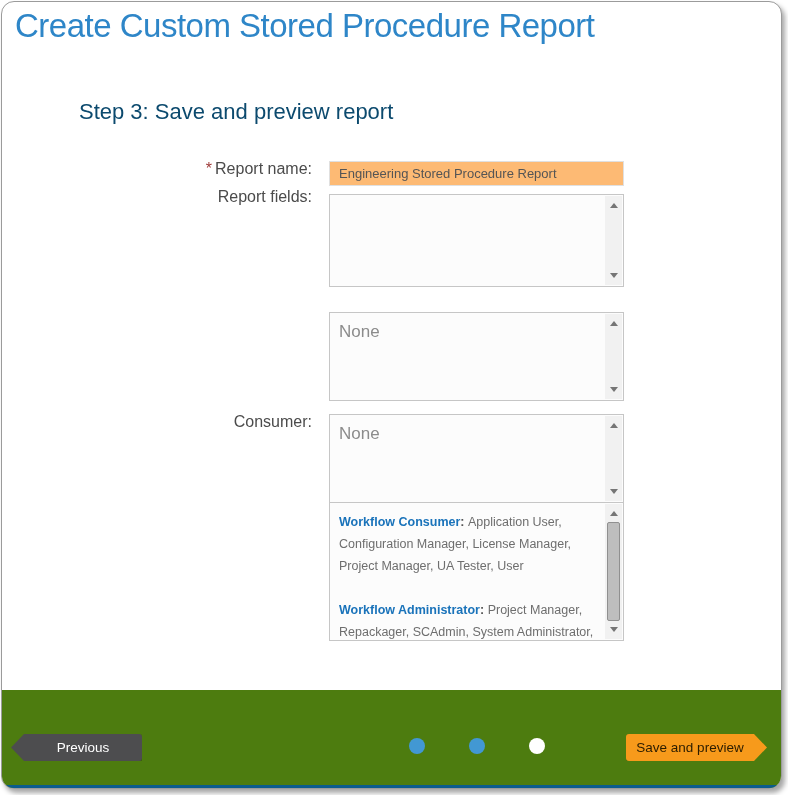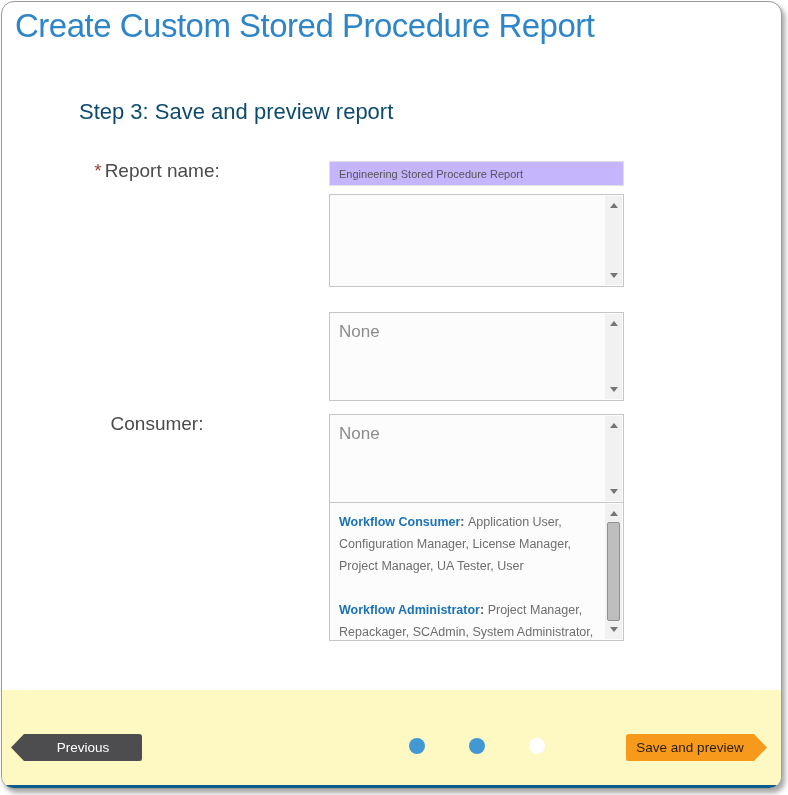--- a/index.html
+++ b/index.html
@@ -12,34 +12,34 @@
   }
   .title {
     position:absolute; left:13px; top:5px; font-size:33px; font-weight:300;
     color:#2e86c8; letter-spacing:-0.5px; white-space:nowrap;
   }
   .step-heading {
     position:absolute; left:77px; top:97px; font-size:22px; font-weight:300;
     color:#0c4a6e; white-space:nowrap;
   }
   .label {
-    position:absolute; left:0; width:310px; text-align:center;
-    font-size:19px; color:#4b4b4b;
+    position:absolute; left:0; width:310px; text-align:right;
+    font-size:16px; color:#4b4b4b;
   }
   .req { color:#9e3a38; margin-right:3px; }
   .lbl-report-name { top:158px; }
   .lbl-report-fields { top:186px; }
   .lbl-template-data { top:309px; }
   .lbl-filters { top:411px; }
   .lbl-roles { top:513px; }
 
   .text-input {
     position:absolute; left:327px; top:159px; width:295px; height:25px;
-    background:#c4b5fd; border:1px solid #e0e0e0; font-family:inherit;
-    font-size:11px; color:#555; padding:0 20px 0 9px; outline:none;
+    background:#fdba74; border:1px solid #e0e0e0; font-family:inherit;
+    font-size:13px; color:#555; padding:0 20px 0 9px; outline:none;
   }
   .listbox {
     position:absolute; left:327px; width:295px;
     background:#fcfcfc; border:1px solid #c6c6c6; overflow:hidden;
   }
   .box-report-fields { top:192px; height:93px; }
   .box-template-data { top:310px; height:89px; }
   .box-filters { top:412px; height:89px; }
   .box-roles { top:500px; height:139px; }
   .listbox .content {
@@ -59,21 +59,21 @@
     width:0; height:0; border-left:4px solid transparent; border-right:4px solid transparent; }
   .sb-arrow.up { top:7px; border-bottom:5px solid #757575; }
   .sb-arrow.down { bottom:7px; border-top:5px solid #757575; }
   .sb-thumb {
     position:absolute; left:2px; right:2px; top:18px; height:99px;
     background:#bebebe; border:1px solid #909090; border-radius:2px;
   }
 
   .footer {
     position:absolute; left:0; right:0; top:688px; bottom:0;
-    background:#fef9c3; border-bottom:3px solid #0b5c8d;
+    background:#4d7c0f; border-bottom:3px solid #0b5c8d;
   }
   .btn {
     position:absolute; top:44px; height:27px; border:none; cursor:pointer;
     font-family:inherit; font-size:13.5px; border-radius:3px;
     filter:drop-shadow(1px 2px 2px rgba(0,0,0,.35));
   }
   .btn-prev {
     left:9px; width:131px; background:#4d4d4f; color:#fff;
     clip-path:polygon(0 50%, 13px 0, 100% 0, 100% 100%, 13px 100%);
     padding-left:13px;
@@ -94,20 +94,21 @@
 <body>
 
 <div class="window">
 
   <div class="title">Create Custom Stored Procedure Report</div>
   <div class="step-heading">Step 3: Save and preview report</div>
 
   <div class="label lbl-report-name"><span class="req">*</span><span>Report name:</span></div>
   <input class="text-input" type="text" value="Engineering Stored Procedure Report" style="">
 
+  <div class="label lbl-report-fields">Report fields:</div>
   <div class="listbox box-report-fields">
     <div class="content"></div>
     <div class="scrollbar">
       <div class="sb-arrow up"></div>
       <div class="sb-arrow down"></div>
     </div>
   </div>
 
   <div class="listbox box-template-data">
     <div class="content">None</div>

